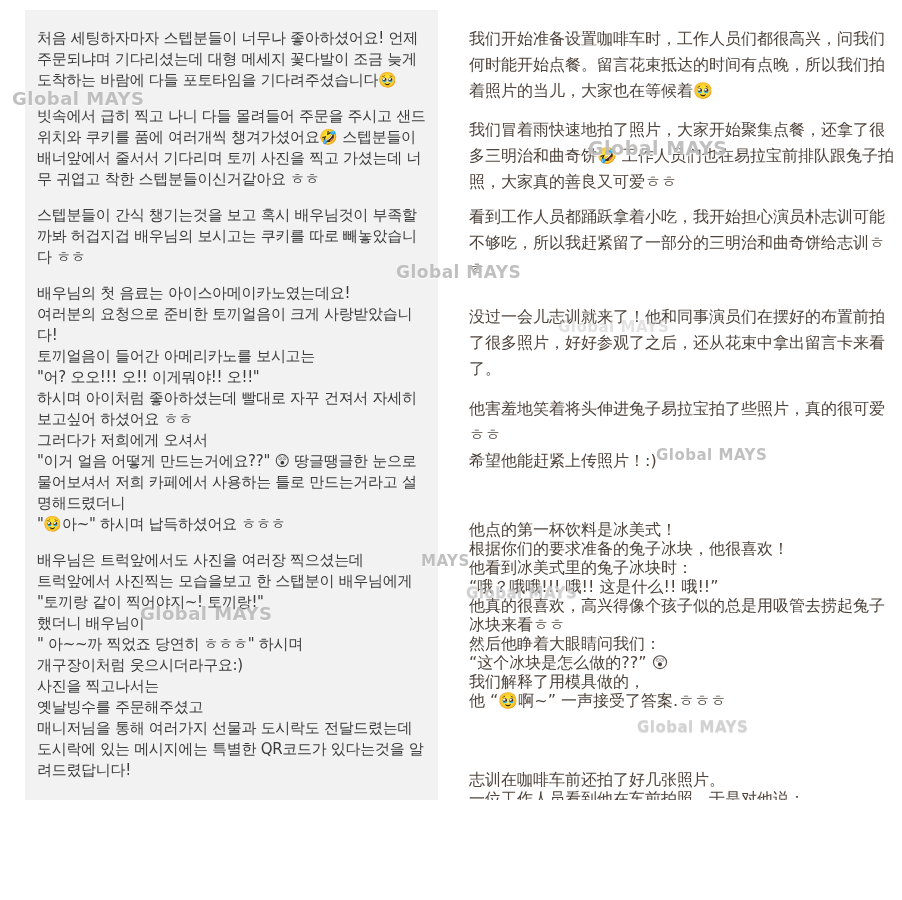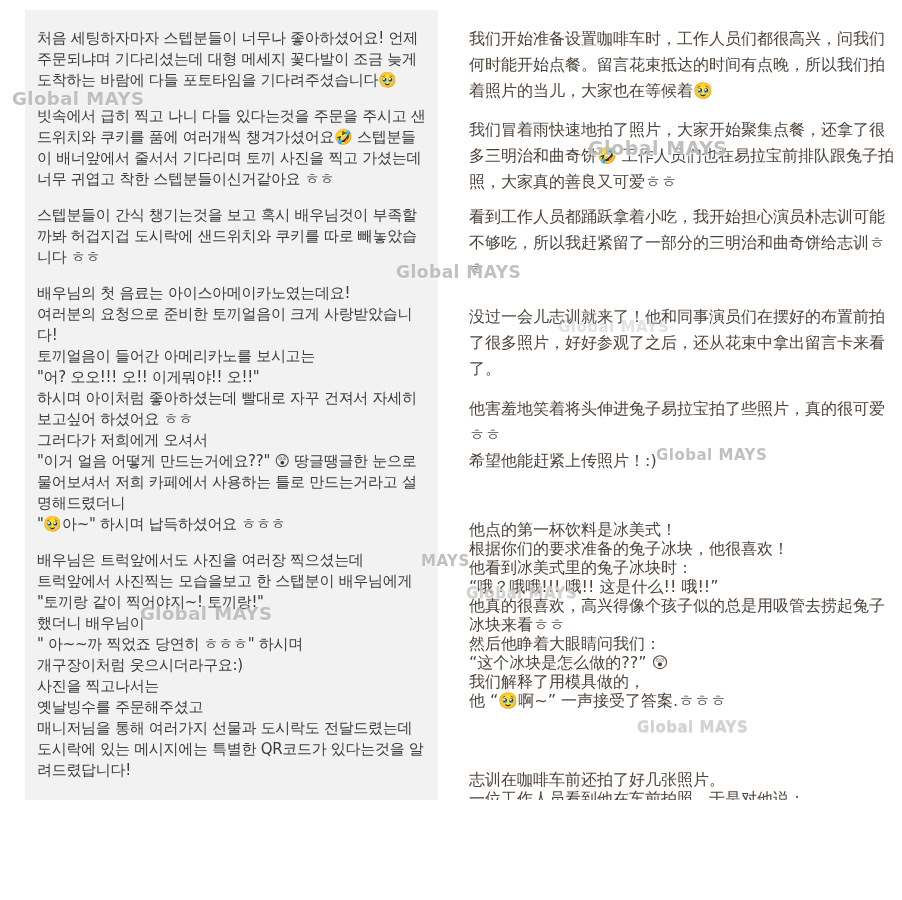--- a/index.html
+++ b/index.html
@@ -80,22 +80,22 @@
   }
   .wm-faint { opacity: 0.45; }
 </style>
 </head>
 <body>
 
 <div class="page">
 
   <section class="panel-left">
     <p class="kp">처음 세팅하자마자 스텝분들이 너무나 좋아하셨어요! 언제주문되냐며 기다리셨는데 대형 메세지 꽃다발이 조금 늦게 도착하는 바람에 다들 포토타임을 기다려주셨습니다🥹</p>
-    <p class="kp">빗속에서 급히 찍고 나니 다들 있다는것을 주문을 주시고 샌드위치와 쿠키를 품에 여러개씩 챙겨가셨어요🤣 스텝분들이 배너앞에서 줄서서 기다리며 토끼 사진을 찍고 가셨는데 너무 귀엽고 착한 스텝분들이신거같아요 ㅎㅎ</p>
-    <p class="kp">스텝분들이 간식 챙기는것을 보고 혹시 배우님것이 부족할까봐 허겁지겁 도시락에 샌드위치와 쿠키를 따로 빼놓았습니다 ㅎㅎ</p>
+    <p class="kp">빗속에서 급히 찍고 나니 다들 몰려들어 주문을 주시고 샌드위치와 쿠키를 품에 여러개씩 챙겨가셨어요🤣 스텝분들이 배너앞에서 줄서서 기다리며 토끼 사진을 찍고 가셨는데 너무 귀엽고 착한 스텝분들이신거같아요 ㅎㅎ</p>
+    <p class="kp">스텝분들이 간식 챙기는것을 보고 혹시 배우님것이 부족할까봐 허겁지겁 배우님의 보시고는 쿠키를 따로 빼놓았습니다 ㅎㅎ</p>
     <p class="kp">배우님의 첫 음료는 아이스아메이카노였는데요!
 여러분의 요청으로 준비한 토끼얼음이 크게 사랑받았습니다!
 토끼얼음이 들어간 아메리카노를 보시고는
 "어? 오오!!! 오!! 이게뭐야!! 오!!"
 하시며 아이처럼 좋아하셨는데 빨대로 자꾸 건져서 자세히보고싶어 하셨어요 ㅎㅎ
 그러다가 저희에게 오셔서
 "이거 얼음 어떻게 만드는거에요??" 😲 땅글땡글한 눈으로 물어보셔서 저희 카페에서 사용하는 틀로 만드는거라고 설명해드렸더니
 "🥹아~" 하시며 납득하셨어요 ㅎㅎㅎ</p>
     <p class="kp">배우님은 트럭앞에서도 사진을 여러장 찍으셨는데
 트럭앞에서 사진찍는 모습을보고 한 스탭분이 배우님에게

